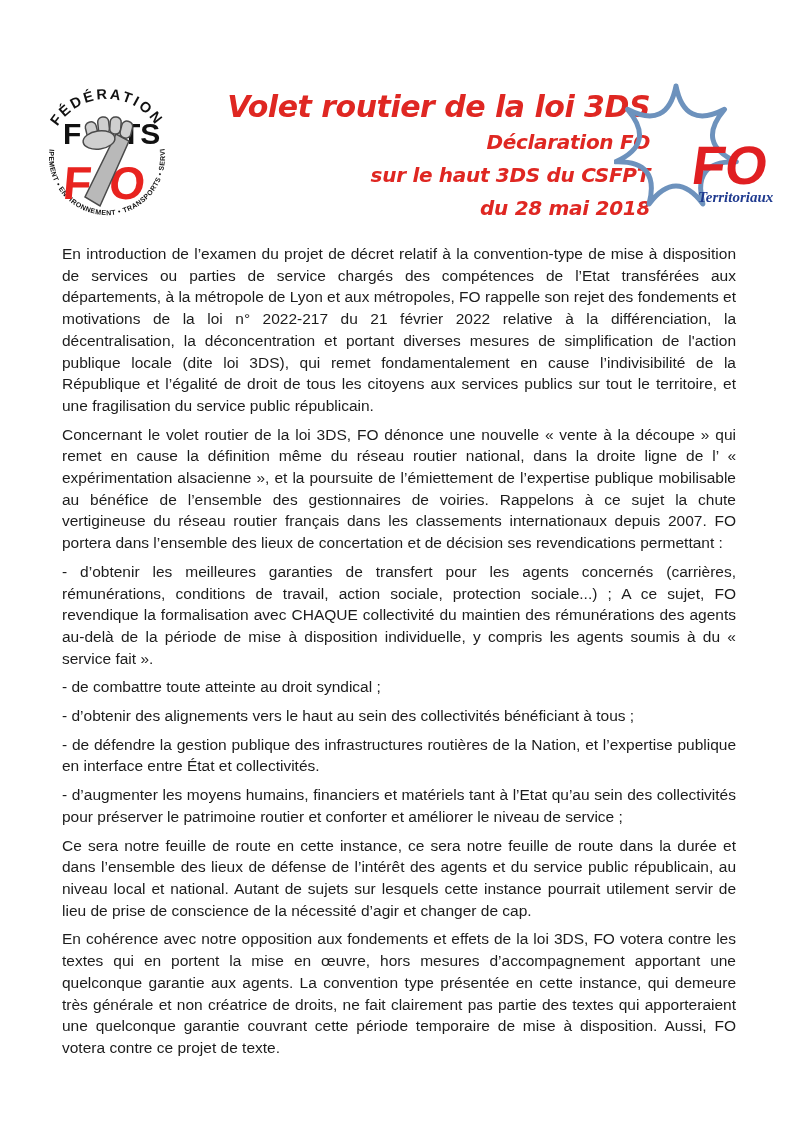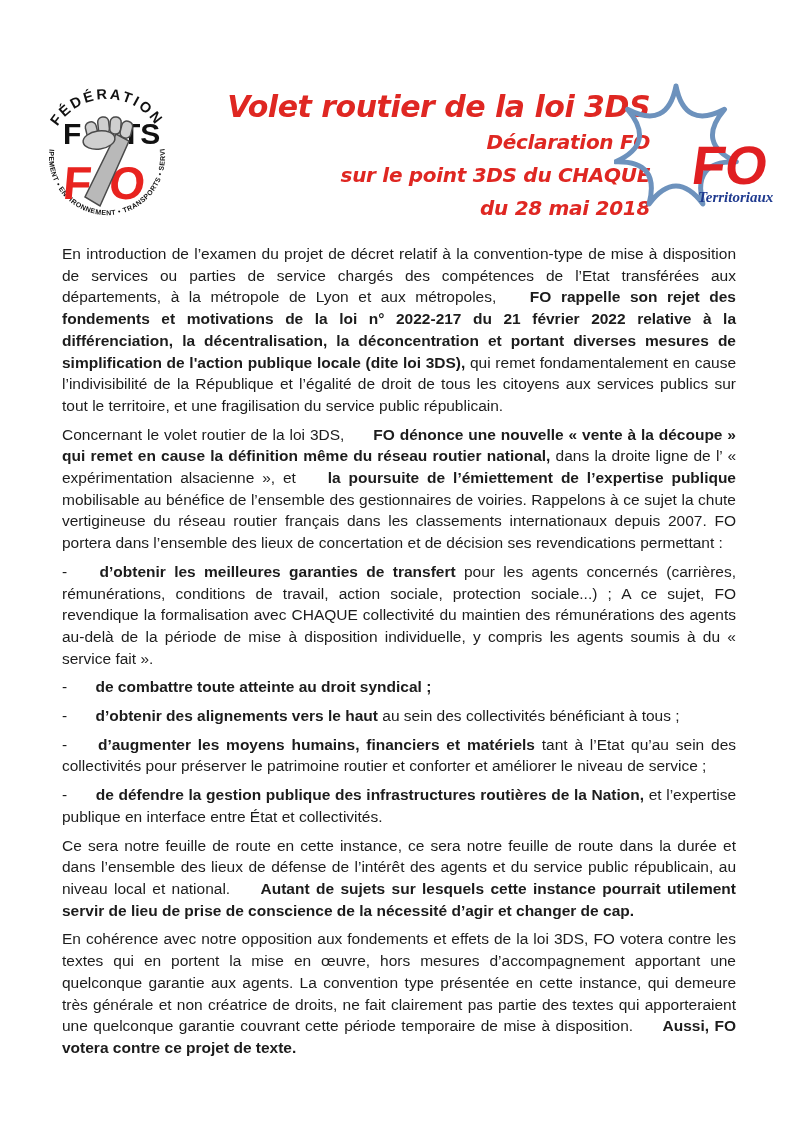--- a/index.html
+++ b/index.html
@@ -16,21 +16,21 @@
   }
   .title-line1 { font-size:30px; line-height:38px; letter-spacing:-0.5px; }
   .title-sub   { font-size:20px; line-height:33px; letter-spacing:-0.3px; }
   .fo-terr-logo { position:absolute; left:614px; top:70px; width:172px; height:164px; }
   
   .doc-body {
     position:absolute; left:62px; top:243px; width:674px;
     color:#1c1c1c; font-size:15.5px; line-height:21.7px; text-align:justify;
   }
   .doc-body p { margin:0 0 7px 0; }
-  .doc-body b { font-weight:bold;margin-left:24px; }
+  .doc-body b { font-weight:normal; }
   svg text { font-family:"Liberation Sans", sans-serif; }
   .serif-it { font-family:"Liberation Serif", serif; }
 </style>
 </head>
 <body>
 
 <div class="page">
 
   <svg class="feets-logo" viewBox="0 0 142 142">
     <defs>
@@ -60,37 +60,37 @@
         <rect x="74" y="33" width="11" height="17" rx="5" transform="rotate(4 79 41)"></rect>
         <rect x="85" y="37" width="11" height="17" rx="5" transform="rotate(14 90 45)"></rect>
         <ellipse cx="63" cy="56" rx="16" ry="9" transform="rotate(-8 63 56)"></ellipse>
       </g>
     </g>
   </svg>
 
   <div class="title-block">
     <div class="title-line1">Volet routier de la loi 3DS</div>
     <div class="title-sub">Déclaration FO</div>
-    <div class="title-sub">sur le point 3DS du CHAQUE</div>
+    <div class="title-sub">sur le haut 3DS du CSFPT</div>
     <div class="title-sub">du 28 mai 2018</div>
   </div>
 
   <svg class="fo-terr-logo" viewBox="0 0 172 164">
     <path d="M62,16 Q53.3,60 13.5,39.3 Q42.5,73.5 1.6,91.8 Q46.4,90.5 35.1,133.9 Q62,98 88.9,133.9 Q77.6,90.5 122.4,91.8 Q81.5,73.5 110.5,39.3 Q70.7,60 62,16" fill="none" stroke="#6d92bd" stroke-width="5" stroke-linecap="round" stroke-linejoin="round"></path>
     <g transform="skewX(-8)">
       <text x="92" y="114" font-size="54" font-weight="bold" fill="#e01f22">FO</text>
     </g>
     <text x="84" y="132" font-size="15" font-weight="bold" font-style="italic" fill="#1f3a8f" class="serif-it">Territoriaux</text>
   </svg>
 
   <div class="doc-body">
       <p><span>En introduction de l’examen du projet de décret relatif à la convention-type de mise à disposition de services ou parties de service chargés des compétences de l’Etat transférées aux départements, à la métropole de Lyon et aux métropoles, </span><b>FO rappelle son rejet des fondements et motivations de la loi n° 2022-217 du 21 février 2022 relative à la différenciation, la décentralisation, la déconcentration et portant diverses mesures de simplification de l'action publique locale (dite loi 3DS),</b><span> qui remet fondamentalement en cause l’indivisibilité de la République et l’égalité de droit de tous les citoyens aux services publics sur tout le territoire, et une fragilisation du service public républicain.</span></p>
       <p><span>Concernant le volet routier de la loi 3DS, </span><b>FO dénonce une nouvelle « vente à la découpe » qui remet en cause la définition même du réseau routier national,</b><span> dans la droite ligne de l’ « expérimentation alsacienne », et </span><b>la poursuite de l’émiettement de l’expertise publique</b><span> mobilisable au bénéfice de l’ensemble des gestionnaires de voiries. Rappelons à ce sujet la chute vertigineuse du réseau routier français dans les classements internationaux depuis 2007. FO portera dans l’ensemble des lieux de concertation et de décision ses revendications permettant :</span></p>
       <p><span>- </span><b>d’obtenir les meilleures garanties de transfert</b><span> pour les agents concernés (carrières, rémunérations, conditions de travail, action sociale, protection sociale...) ; A ce sujet, FO revendique la formalisation avec CHAQUE collectivité du maintien des rémunérations des agents au-delà de la période de mise à disposition individuelle, y compris les agents soumis à du « service fait ».</span></p>
       <p><span>- </span><b>de combattre toute atteinte au droit syndical ;</b></p>
       <p><span>- </span><b>d’obtenir des alignements vers le haut</b><span> au sein des collectivités bénéficiant à tous ;</span></p>
+      <p><span>- </span><b>de défendre la gestion publique des infrastructures routières de la Nation,</b><span> et l’expertise publique en interface entre État et collectivités.</span></p>
       <p><span>- </span><b>d’augmenter les moyens humains, financiers et matériels</b><span> tant à l’Etat qu’au sein des collectivités pour préserver le patrimoine routier et conforter et améliorer le niveau de service ;</span></p>
-      <p><span>- </span><b>de défendre la gestion publique des infrastructures routières de la Nation,</b><span> et l’expertise publique en interface entre État et collectivités.</span></p>
       <p><span>Ce sera notre feuille de route en cette instance, ce sera notre feuille de route dans la durée et dans l’ensemble des lieux de défense de l’intérêt des agents et du service public républicain, au niveau local et national. </span><b>Autant de sujets sur lesquels cette instance pourrait utilement servir de lieu de prise de conscience de la nécessité d’agir et changer de cap.</b></p>
       <p><span>En cohérence avec notre opposition aux fondements et effets de la loi 3DS, FO votera contre les textes qui en portent la mise en œuvre, hors mesures d’accompagnement apportant une quelconque garantie aux agents. La convention type présentée en cette instance, qui demeure très générale et non créatrice de droits, ne fait clairement pas partie des textes qui apporteraient une quelconque garantie couvrant cette période temporaire de mise à disposition. </span><b>Aussi, FO votera contre ce projet de texte.</b></p>
     </div>
 
 </div>
 
 </body></html>

